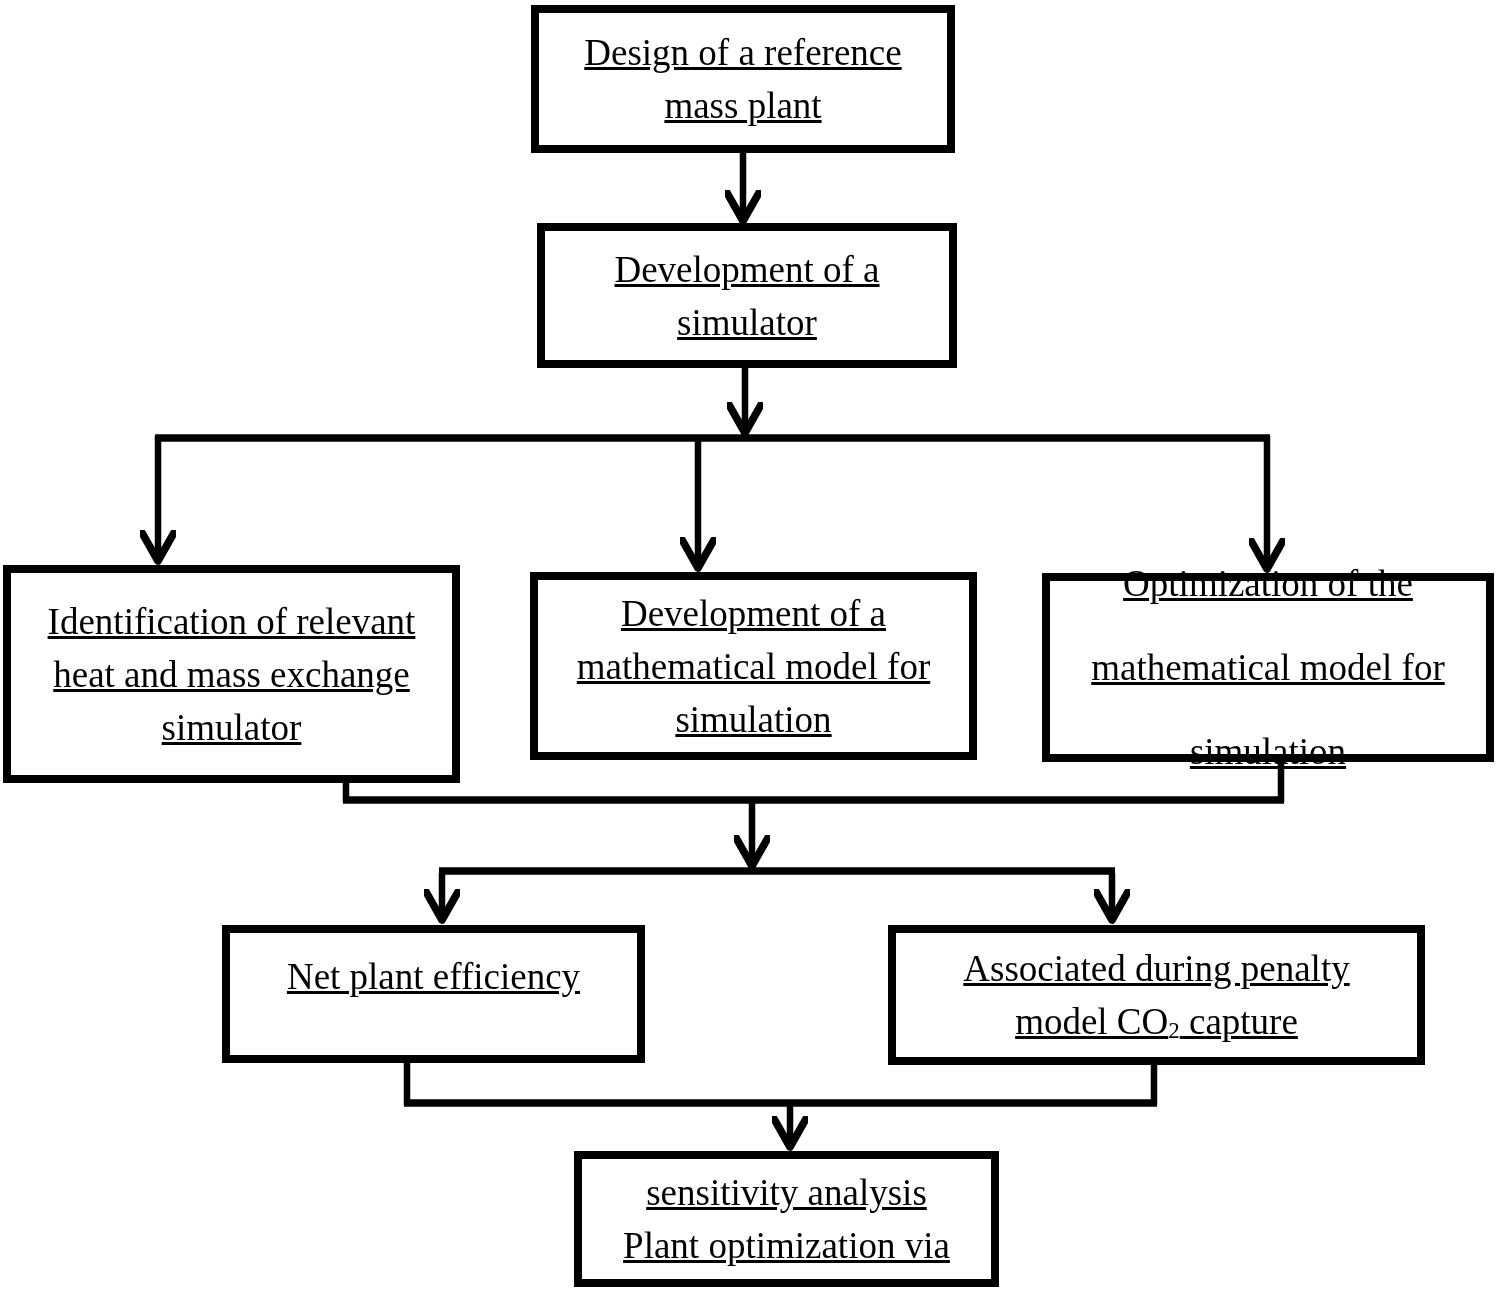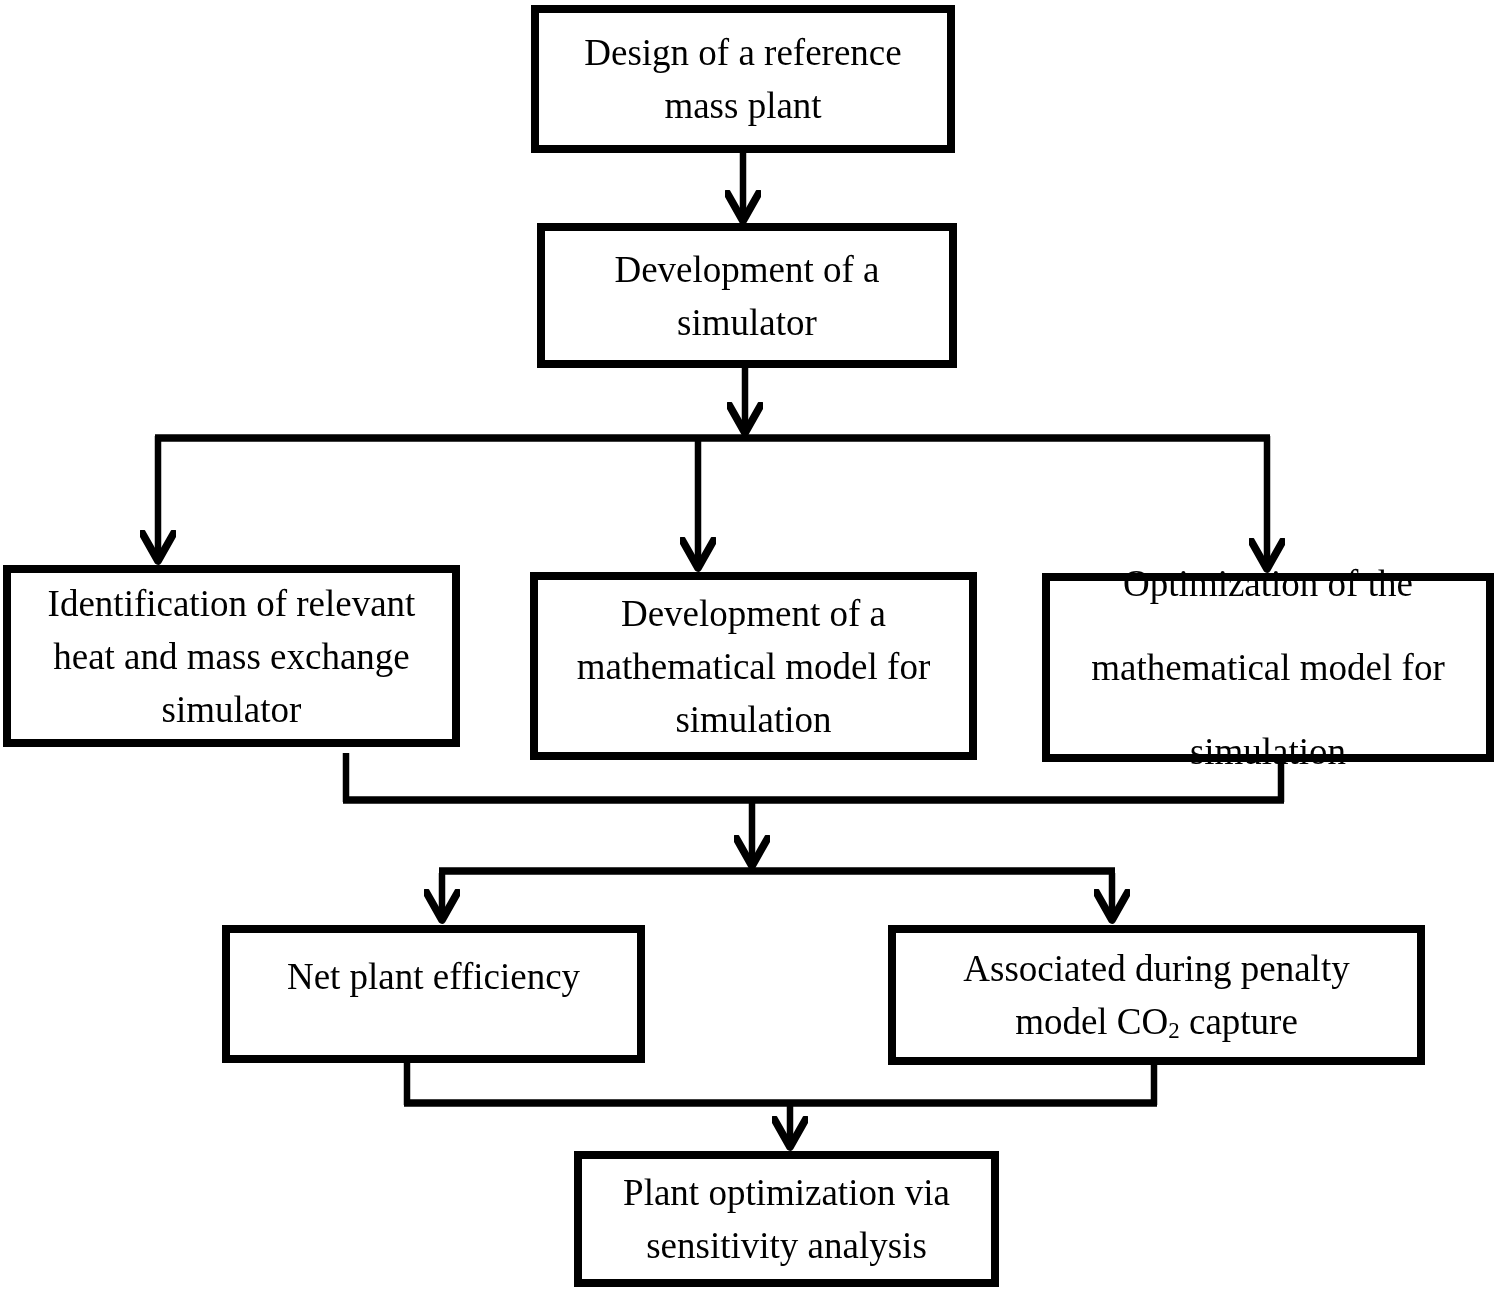--- a/index.html
+++ b/index.html
@@ -26,41 +26,42 @@
   .box {
     position: absolute;
     box-sizing: border-box;
     background: #ffffff;
     border: 8px solid #000000;
     display: flex;
     flex-direction: column;
     justify-content: center;
     align-items: center;
     text-align: center;
+    text-decoration: underline;
   }
   .bline {
     font-size: 37px;
     line-height: 53px;
     white-space: nowrap;
     color: #000000;
   }
   .text-up {
     padding-bottom: 36px;
   }
   .sub2 {
     font-size: 0.62em;
     vertical-align: baseline;
     position: relative;
     top: 0.18em;
     line-height: 0;
   }
   
   .box-design        { left: 531px;  top: 5px;    width: 424px; height: 148px; }
   .box-simulator     { left: 537px;  top: 223px;  width: 420px; height: 145px; }
-  .box-identification{ left: 3px;    top: 565px;  width: 457px; height: 182px; }
+  .box-identification{ left: 3px;    top: 565px;  width: 457px; height: 218px; }
   .box-math-model    { left: 530px;  top: 572px;  width: 447px; height: 188px; }
   .box-optimization  { left: 1042px; top: 573px;  width: 452px; height: 189px; gap: 31px; }
   .box-efficiency    { left: 222px;  top: 925px;  width: 423px; height: 138px; }
   .box-penalty       { left: 888px;  top: 925px;  width: 537px; height: 140px; }
   .box-sensitivity   { left: 574px;  top: 1151px; width: 425px; height: 136px; }
 </style>
 </head>
 <body>
 
 <div class="canvas">
@@ -129,17 +130,17 @@
   <div class="box box-efficiency text-up">
     <div class="bline">Net plant efficiency</div>
   </div>
 
   <div class="box box-penalty">
     <div class="bline">Associated during penalty</div>
     <div class="bline"><span>model CO</span><sub class="sub2">2</sub><span> capture</span></div>
   </div>
 
   <div class="box box-sensitivity">
+    <div class="bline">sensitivity analysis</div>
     <div class="bline">Plant optimization via</div>
-    <div class="bline">sensitivity analysis</div>
   </div>
 
 </div>
 
 </body></html>

